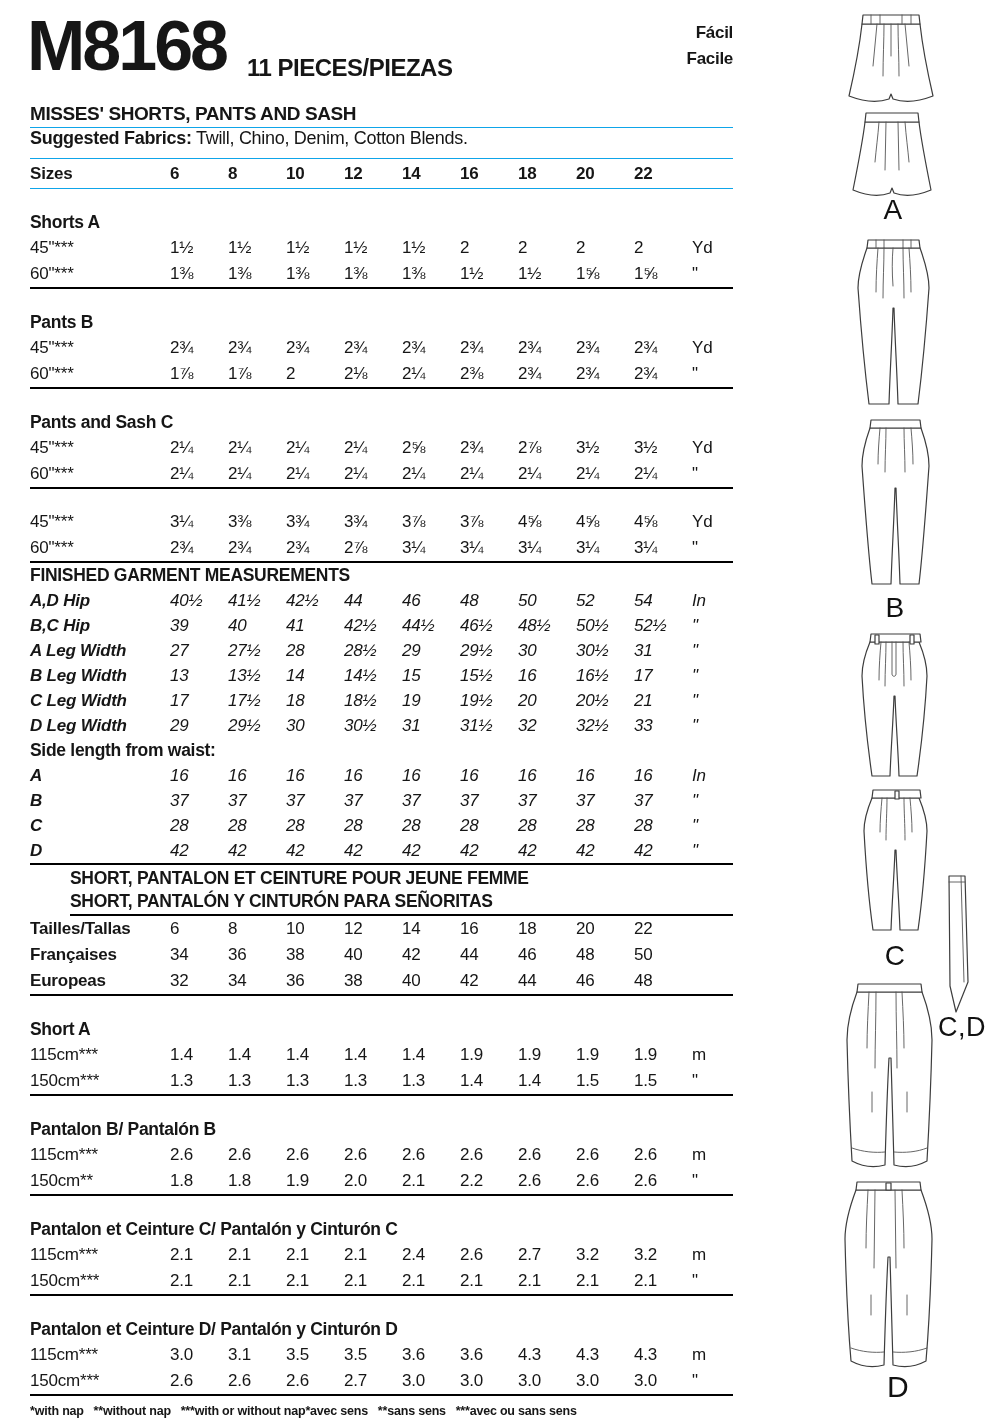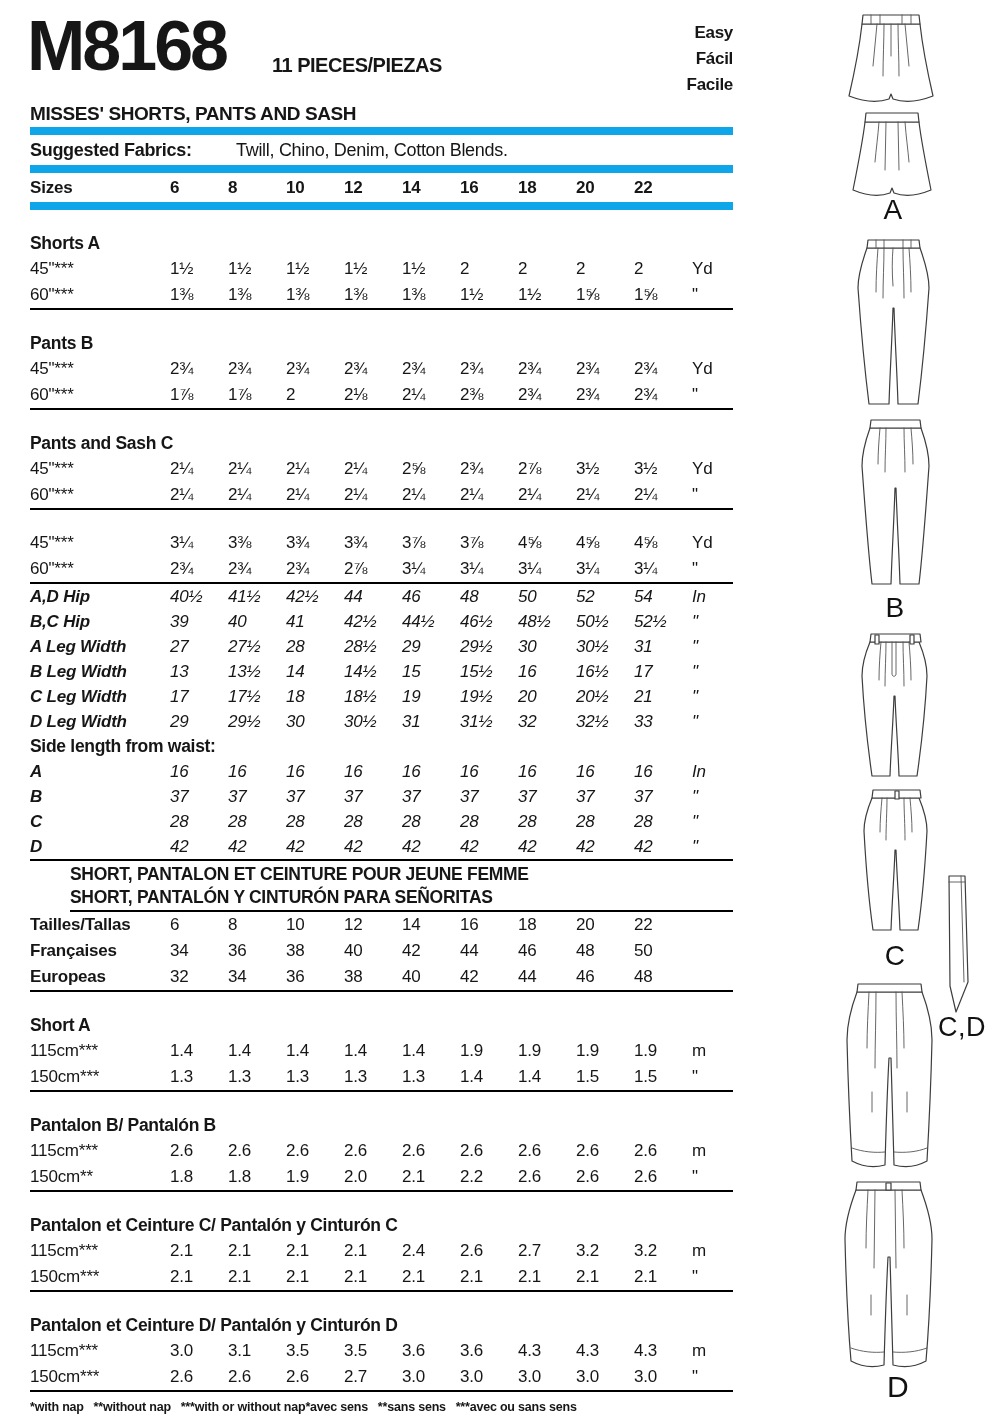--- a/index.html
+++ b/index.html
@@ -1,29 +1,29 @@
 <!DOCTYPE html>
 <html><head>
 <meta charset="utf-8">
 <style>
   html,body{margin:0;padding:0;}
   body{width:998px;height:1421px;background:#fff;position:relative;overflow:hidden;
        font-family:"Liberation Sans","DejaVu Sans",sans-serif;color:#161616;}
   
   #pattern-number{position:absolute;left:27px;top:8px;font-size:70px;font-weight:bold;
        letter-spacing:-3px;line-height:76px;}
-  #pieces{position:absolute;left:272px;top:54px;font-size:20px;font-weight:bold;letter-spacing:-0.5px;}
+  #pieces{position:absolute;left:247px;top:54px;font-size:24px;font-weight:bold;letter-spacing:-0.5px;}
   #difficulty{position:absolute;left:468px;top:20px;width:265px;text-align:right;
        font-size:17px;font-weight:bold;line-height:26px;letter-spacing:-0.3px;}
   
   #doc{position:absolute;left:30px;top:100px;width:703px;}
-  .rule-b{border-bottom:8px solid #0ea5e9;}
+  .rule-b{border-bottom:1px solid #0ea5e9;}
   .rule-b2{border-bottom:2.5px solid #000;}
   #main-title{height:27px;display:flex;align-items:center;font-weight:bold;font-size:19px;letter-spacing:-0.4px;}
-  .info-line{height:30px;display:flex;align-items:center;font-size:18px;letter-spacing:-0.3px;gap:40px;}
+  .info-line{height:30px;display:flex;font-size:18px;letter-spacing:-0.3px;}
   .info-line span{white-space:pre;}
   .b{font-weight:bold;}
   
   .row{display:grid;grid-template-columns:140px repeat(9,58px) 1fr;align-items:center;
        height:26px;font-size:17px;letter-spacing:-0.2px;}
   .row .c{white-space:pre;}
   .h29{height:29px;}
   .bold-all .c{font-weight:bold;}
   .labels-bold .lbl{font-weight:bold;}
   .sec{border-bottom:2.5px solid #000;margin-top:20px;}
@@ -39,21 +39,20 @@
   .illus{position:absolute;}
   .illus-label{position:absolute;text-align:center;font-size:28px;color:#111;letter-spacing:0.5px;}
   svg path, svg rect, svg line{vector-effect:non-scaling-stroke;}
 </style>
 </head>
 <body>
 
 <div id="pattern-number">M8168</div>
 <div id="pieces">11 PIECES/PIEZAS</div>
 <div id="difficulty">
-  <div>Easy</div>
   <div>Fácil</div>
   <div>Facile</div>
 </div>
 
 <div id="doc">
   <div id="main-title" class="rule-b">MISSES' SHORTS, PANTS AND SASH</div>
 
   <div class="info-line rule-b">
     <span class="b">Suggested Fabrics:</span>
       <span> Twill, Chino, Denim, Cotton Blends.</span>
@@ -188,20 +187,21 @@
           <span class="c">3¼</span>
           <span class="c">3¼</span>
           <span class="c">3¼</span>
           <span class="c">3¼</span>
           <span class="c unit">"</span>
         </div>
       </div>
     </div>
 
   <div id="fgm-block" class="rule-b2">
+    <div class="sec-title">FINISHED GARMENT MEASUREMENTS</div>
     <div id="fgm-rows">
         <div class="row labels-bold">
           <span class="c lbl">A,D Hip</span>
           <span class="c">40½</span>
           <span class="c">41½</span>
           <span class="c">42½</span>
           <span class="c">44</span>
           <span class="c">46</span>
           <span class="c">48</span>
           <span class="c">50</span>

